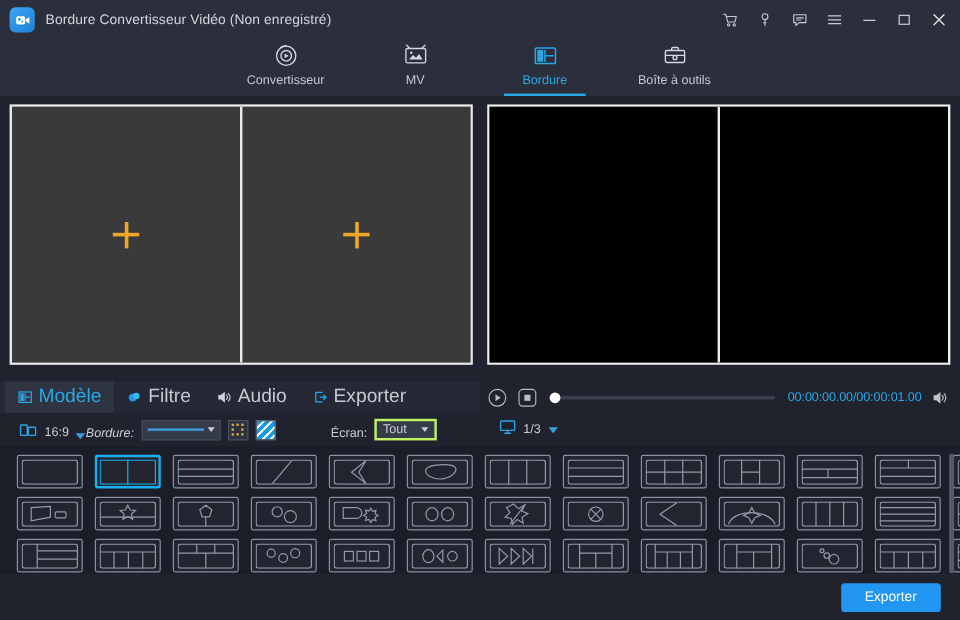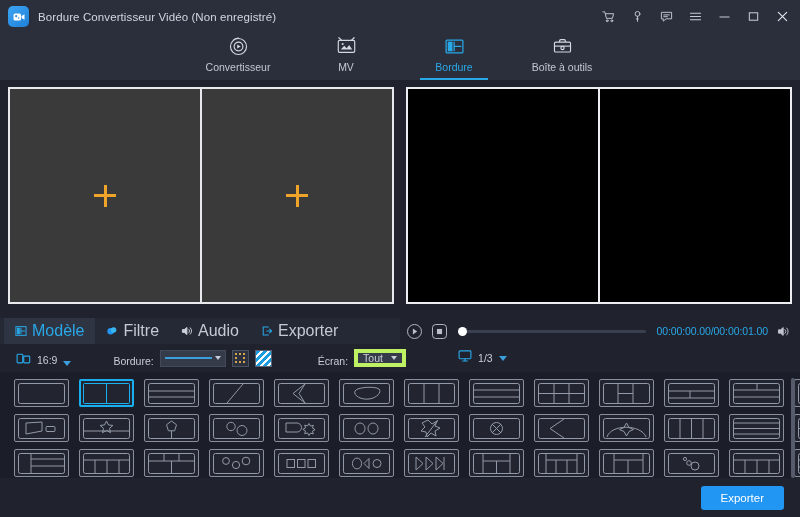--- a/index.html
+++ b/index.html
@@ -124,21 +124,21 @@
                border-top: 4px solid #c9cdd6; }
   .swatch {
     width: 17px; height: 17px; border: 1px solid #4a5163; cursor: default;
     display: flex; align-items: center; justify-content: center; background: #2c3140;
   }
   .swatch.stripe {
     background: repeating-linear-gradient(135deg, #1a9de0 0 3px, #ffffff 3px 5px);
     border-color: #5a6275;
   }
   .screen-sel {
-    width: 52px; height: 18px; background: #363b4a; border: 4px solid #bef264;
+    width: 52px; height: 18px; background: #363b4a; border: 2px solid #bef264;
     display: flex; align-items: center; justify-content: space-between;
     padding: 0 5px; font-size: 10.5px; color: #c9cdd6; cursor: default;
   }
   .page-ind { display: flex; align-items: center; gap: 6px; }
 
   
   .tpl-area {
     flex: 1; background: #1b1e28; padding: 7px 14px 0 14px;
     position: relative; overflow: hidden;
   }
@@ -371,21 +371,21 @@
         <span class="ratio-icon">
           <svg width="15" height="15" viewBox="0 0 16 16" fill="none" stroke="#29a8e8" stroke-width="1.2">
             <rect x="1.2" y="3.4" width="6" height="9.2" rx=".8"></rect>
             <rect x="8.2" y="5.4" width="6.4" height="7.2" rx=".8"></rect>
           </svg>
         </span>
         <span class="tb-text">16:9</span>
         <span class="chev"></span>
       </div>
 
-      <div class="tb-group" style="margin-left:42px;">
+      <div class="tb-group" style="font-style:italic;">
         <span class="tb-label">Bordure:</span>
         <span class="border-sel">
           <span class="border-line"></span>
           <span class="mini-chev"></span>
         </span>
         <span class="swatch">
           <svg width="12" height="12" viewBox="0 0 12 12">
             <g fill="#d8a24a">
               <rect x="1" y="1" width="2" height="2"></rect>
                 <rect x="5" y="1" width="2" height="2"></rect>

